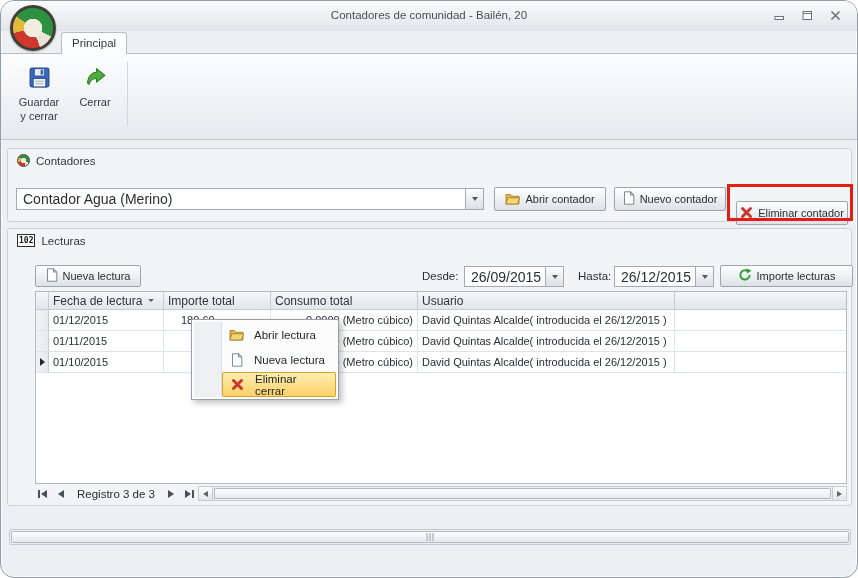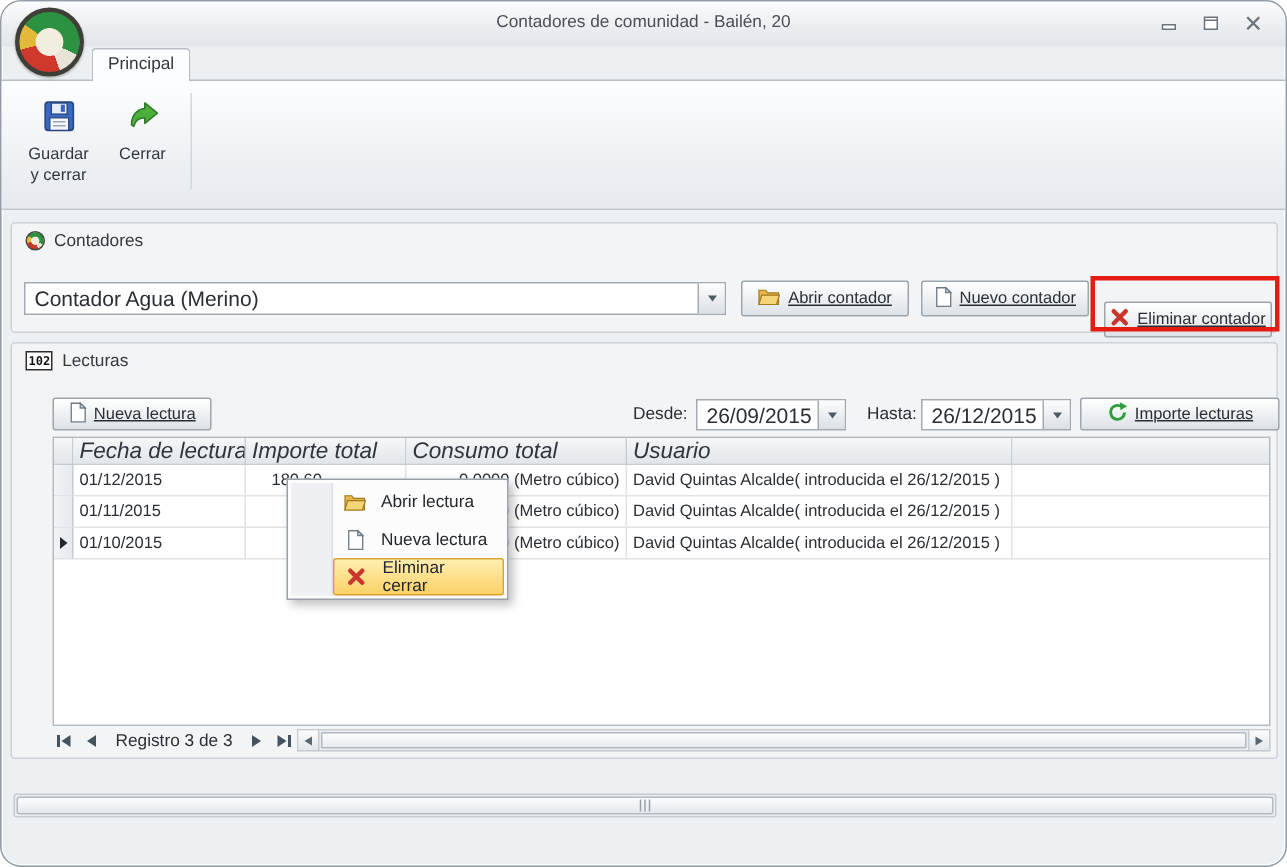--- a/index.html
+++ b/index.html
@@ -45,21 +45,21 @@
     background:
       radial-gradient(circle at 50% 50%, #f2eedf 0 2.5px, rgba(0,0,0,0) 3px),
       conic-gradient(from 20deg, #2c9140 0 95deg, #e7e3d6 95deg 140deg, #cf392d 140deg 235deg, #e3b93c 235deg 285deg, #2c9140 285deg 360deg);
     border:1px solid #4a4a42; }
   .icon-102 { min-width:18px; height:13px; background:#fdfdfd; border:1px solid #2c2c2c; color:#141414;
               font:bold 8px/11px "DejaVu Sans Mono",monospace; text-align:center; padding:0 1px; }
 
   
   .btn { position:absolute; height:24px; display:flex; align-items:center; justify-content:center; gap:5px;
          padding:0 6px; background:linear-gradient(#ffffff,#dde2e7); border:1px solid #9da5ad; border-radius:2px;
-         color:#2a2f35; font-size:11px; white-space:nowrap;text-decoration:underline; }
+         color:#2a2f35; font-size:11px; white-space:nowrap; }
   .combo { position:absolute; height:22px; background:#fff; border:1px solid #a3aab2; display:flex; align-items:stretch; }
   .combo-text { flex:1; display:flex; align-items:center; padding:0 6px; white-space:nowrap; overflow:hidden; font-size:14px; }
   .combo-btn { width:18px; border-left:1px solid #a3aab2; background:linear-gradient(#fdfdfe,#dbe0e5);
                display:flex; align-items:center; justify-content:center; }
   .tri-down { width:0; height:0; border-left:3.5px solid transparent; border-right:3.5px solid transparent; border-top:4px solid #4e5a64; }
   .ftri { width:0; height:0; border-left:3px solid transparent; border-right:3px solid transparent; border-top:3.5px solid #5a6672; margin-left:6px; }
 
   .g1 .combo-main { left:8px; top:39px; width:468px; }
   .btn-abrir    { left:486px; top:38px; width:112px; }
   .btn-nuevo    { left:606px; top:38px; width:112px; }
@@ -70,21 +70,21 @@
   .lbl-desde    { left:414px; }
   .combo-desde  { left:456px; top:37px; width:100px; height:21px; }
   .lbl-hasta    { left:570px; }
   .combo-hasta  { left:606px; top:37px; width:100px; height:21px; }
   .btn-recargar { left:712px; top:36px; width:133px; height:22px; }
 
   
   .grid { position:absolute; left:27px; top:62px; width:812px; height:193px; background:#fff; border:1px solid #b4bbc2; overflow:hidden; }
   .g-header { display:flex; height:18px; }
   .g-hcell { background:linear-gradient(#f5f7f8,#e2e6ea); border-right:1px solid #c6ccd2; border-bottom:1px solid #c6ccd2;
-             display:flex; align-items:center; padding:0 4px; font-size:15px; color:#2f353b; white-space:nowrap; overflow:hidden;font-style:italic; }
+             display:flex; align-items:center; padding:0 4px; font-size:12px; color:#2f353b; white-space:nowrap; overflow:hidden; }
   .c-ind { width:13px; padding:0; flex:none; }
   .c-fecha { width:115px; flex:none; }
   .c-importe { width:107px; flex:none; }
   .c-consumo { width:147px; flex:none; justify-content:flex-start;text-align:center; }
   .c-usuario { width:257px; flex:none; }
   .c-fill { flex:1; border-right:none; }
   .g-row { display:flex; height:21px; font-size:11px; background:#fff; }
   .g-cell { display:flex; align-items:center; border-right:1px solid #e0e4e8; border-bottom:1px solid #e0e4e8;
             padding:0 4px; white-space:nowrap; overflow:hidden; }
   .g-cell.c-ind { background:linear-gradient(90deg,#f2f4f6,#e6eaee); border-right:1px solid #c6ccd2; justify-content:center; padding:0; }

